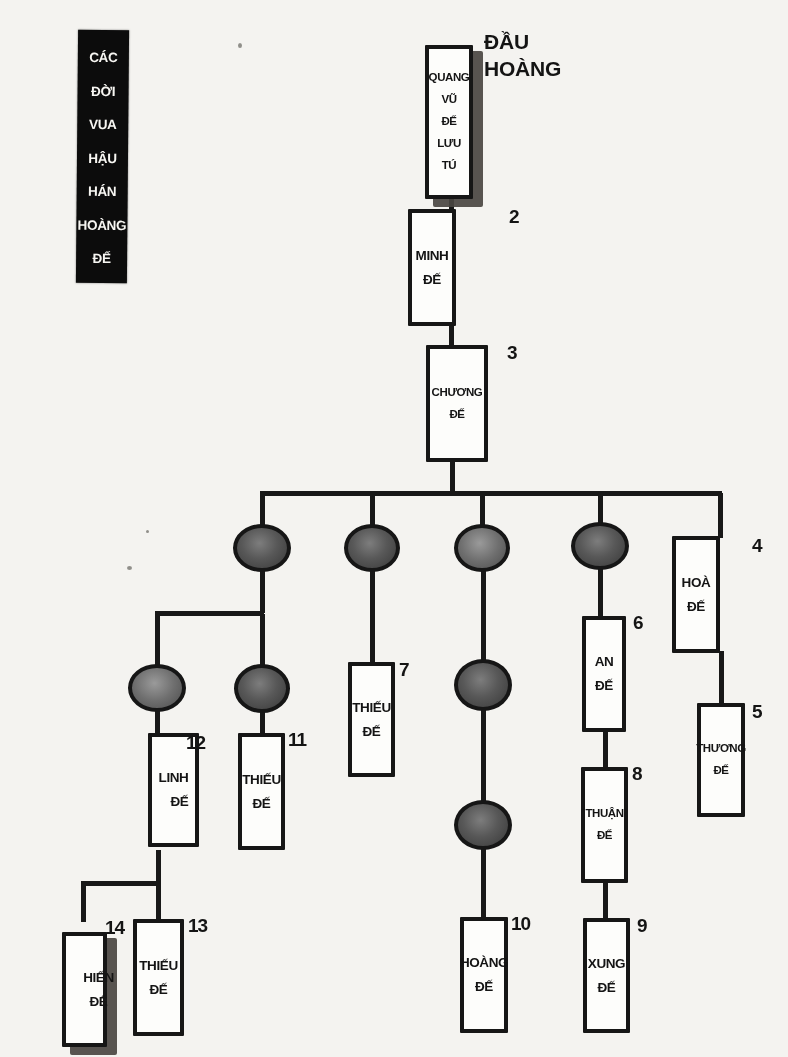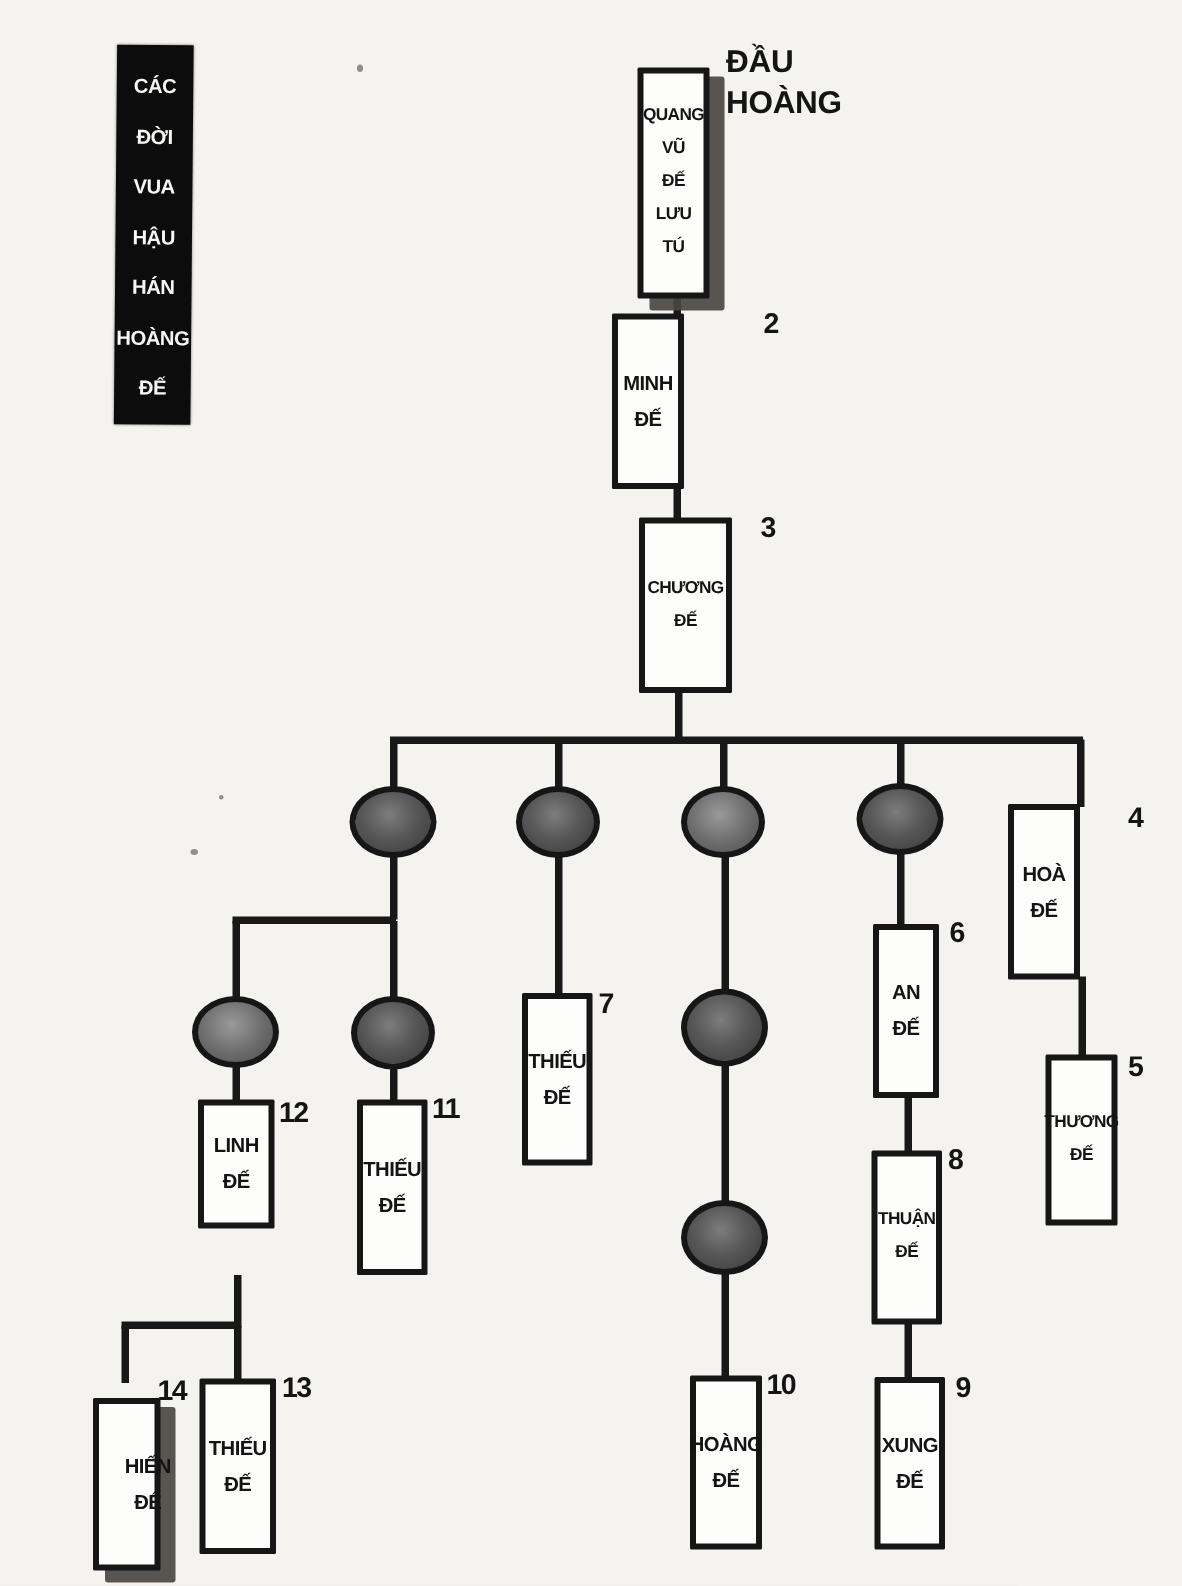--- a/index.html
+++ b/index.html
@@ -151,21 +151,21 @@
   <div class="num" style="left:637px;top:915px;">9</div>
 
   <div class="box" style="left:460px;top:917px;width:48px;height:116px;">HOÀNG
 ĐẾ</div>
   <div class="num" style="left:511px;top:913px;">10</div>
 
   <div class="box" style="left:238px;top:733px;width:47px;height:117px;">THIẾU
 ĐẾ</div>
   <div class="num" style="left:288px;top:729px;">11</div>
 
-  <div class="box" style="left:132px;top:733px;width:51px;height:86px;">LINH
+  <div class="box" style="left:148px;top:733px;width:51px;height:114px;text-align:right;">LINH
 ĐẾ</div>
   <div class="num" style="left:186px;top:732px;">12</div>
 
   <div class="box" style="left:133px;top:919px;width:51px;height:117px;">THIẾU
 ĐẾ</div>
   <div class="num" style="left:188px;top:915px;">13</div>
 
   <div class="box shadow" style="left:62px;top:920px;width:45px;height:115px;padding-left:28px;">HIẾN
 ĐẾ</div>
   <div class="num" style="left:105px;top:917px;">14</div>

